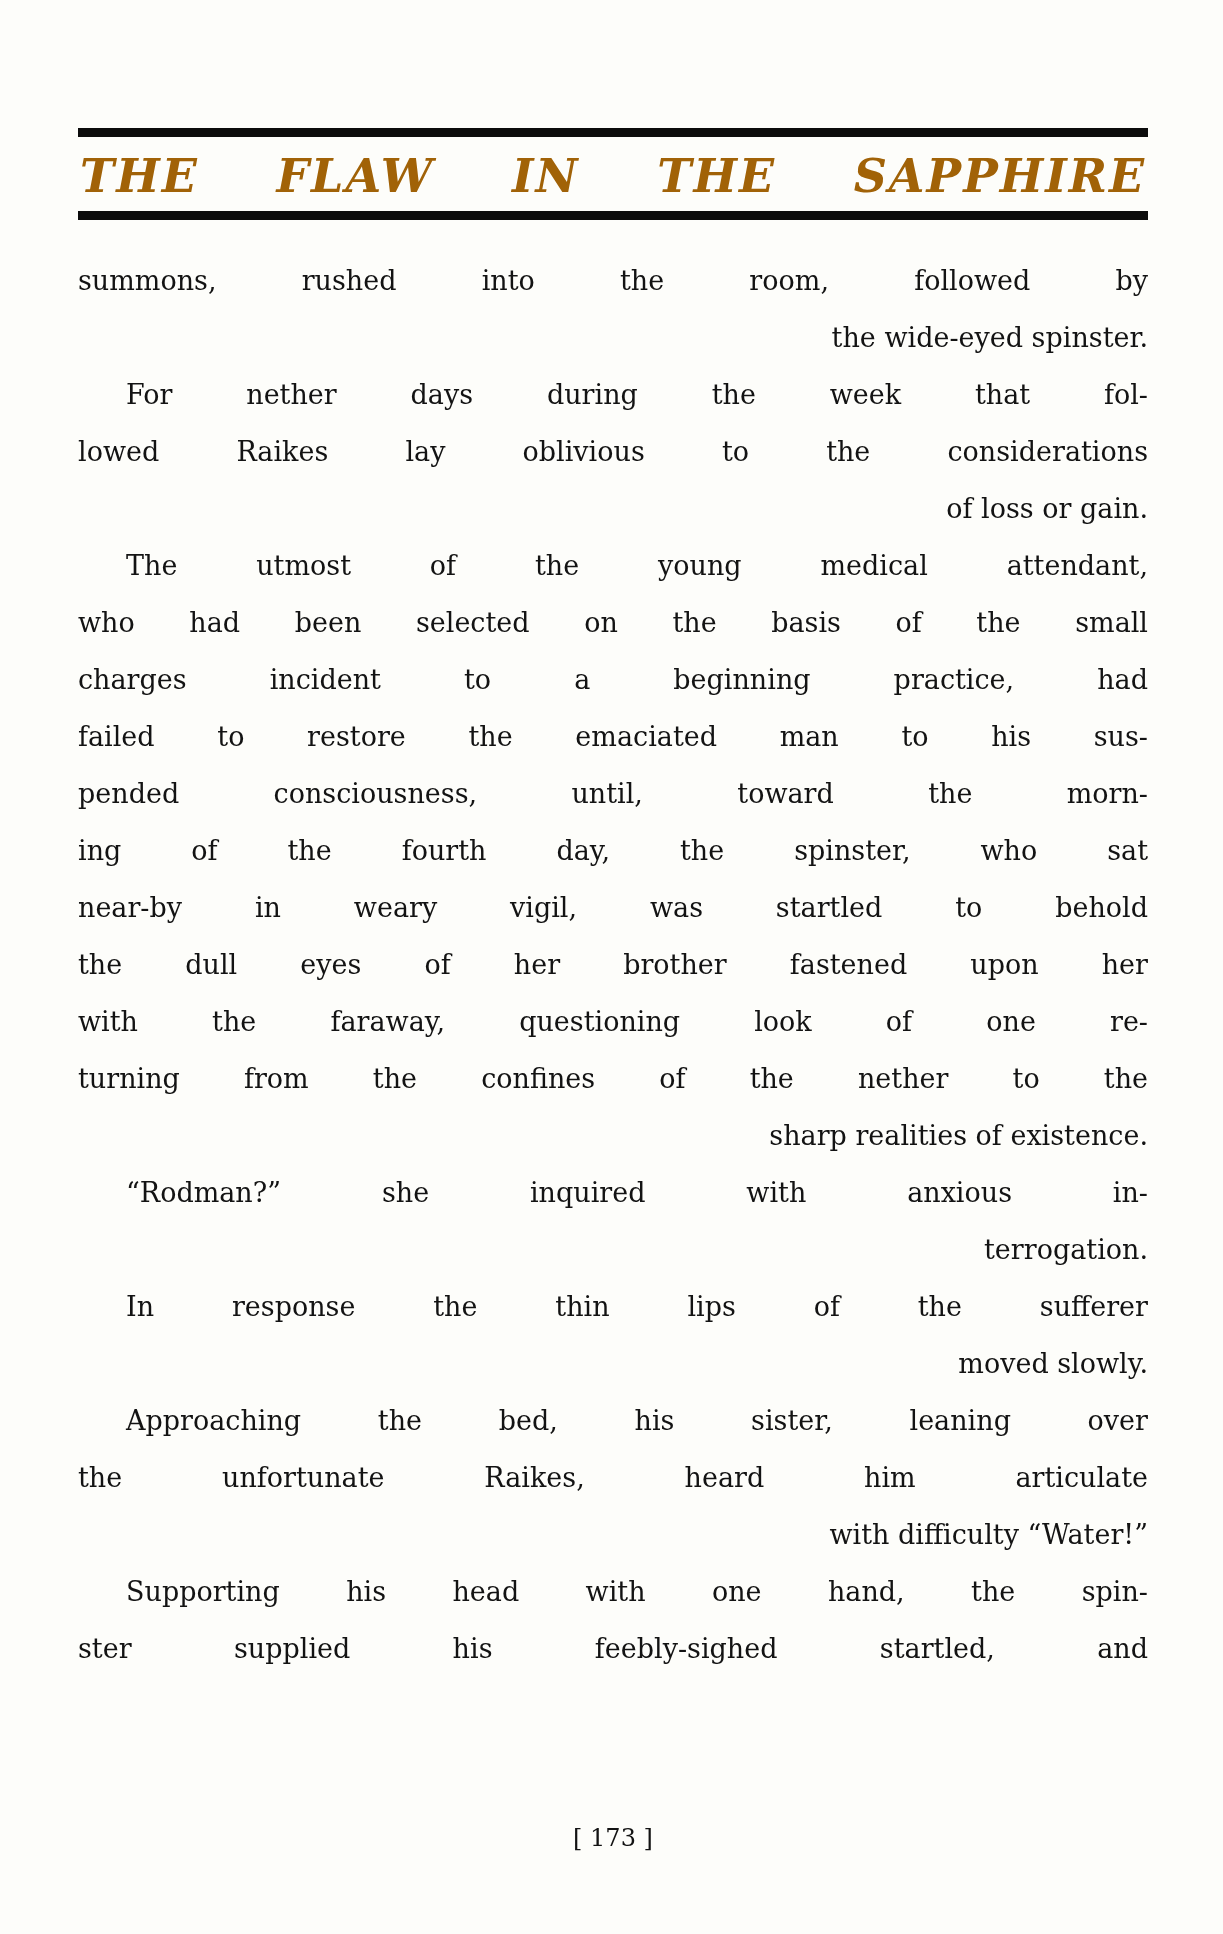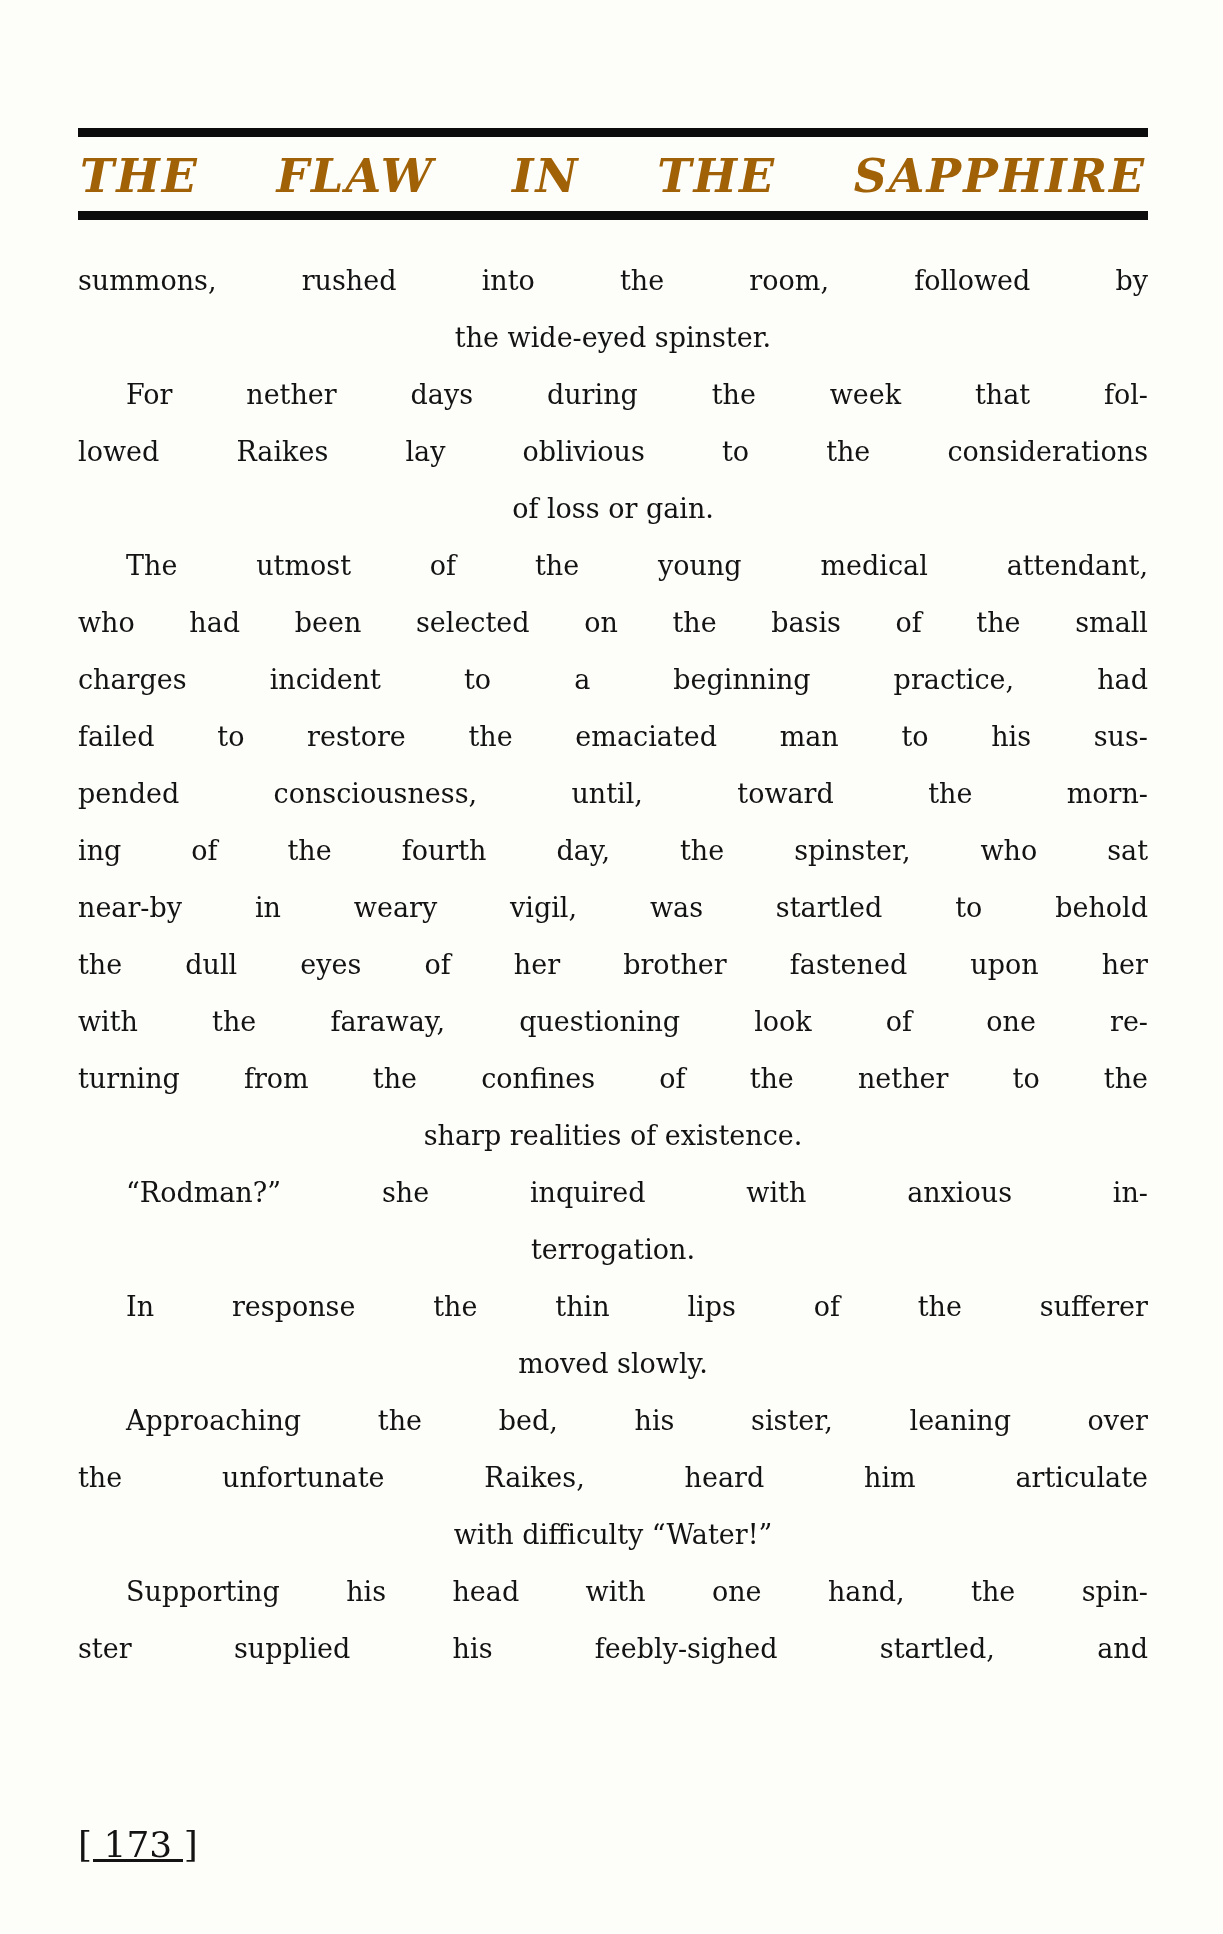--- a/index.html
+++ b/index.html
@@ -37,38 +37,37 @@
     text-align: justify;
     text-align-last: justify;
     color: #a16207;
   }
   .body-text {
     margin-top: 32px;
     font-size: 27px;
     line-height: 57px;
   }
   .line {
-    text-align: center;
+    text-align: right;
   }
   .line.just {
     text-align: justify;
     text-align-last: justify;
   }
   .line.indent {
     text-indent: 48px;
   }
   .footer {
     position: absolute;
     top: 1824px;
     left: 78px;
     width: 1070px;
-    text-align: left;
-    font-size: 36px;
+    text-align: center;
+    font-size: 24px;
     color: #131313;
-    text-decoration: underline;
   }
 </style>
 </head>
 <body>
 
 <div class="page">
   <div class="content">
     <div class="rule rule-top"></div>
     <div class="running-head">THE FLAW IN THE SAPPHIRE</div>
     <div class="rule rule-bottom"></div>

